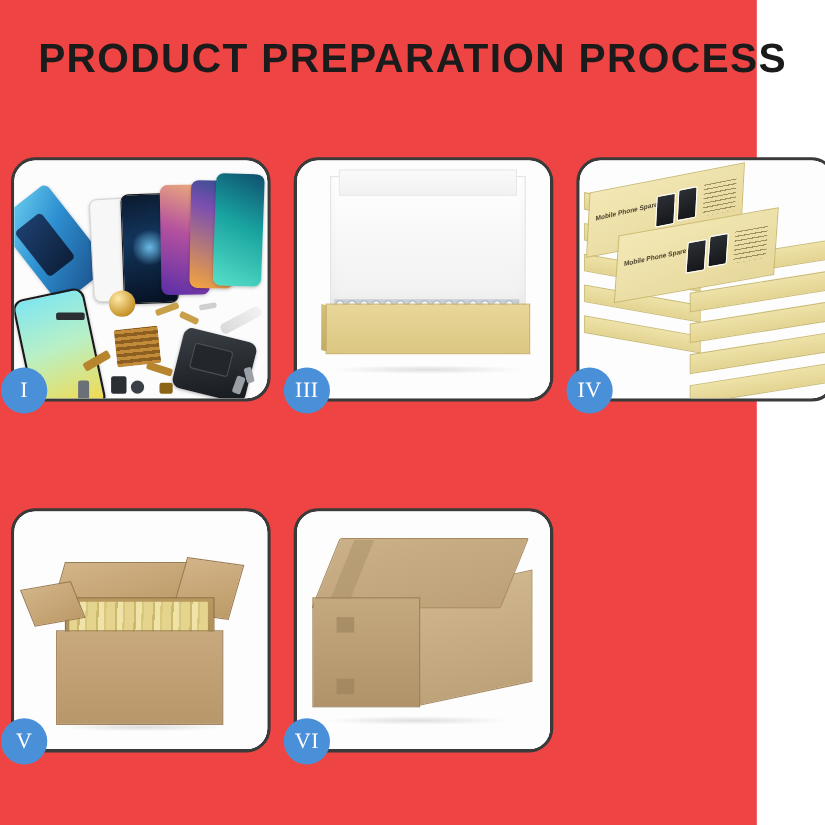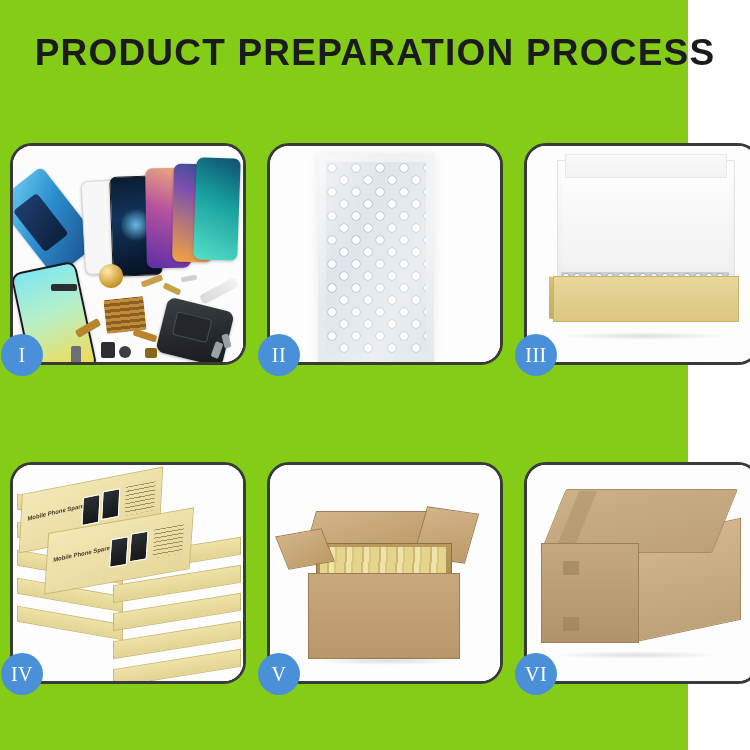--- a/index.html
+++ b/index.html
@@ -10,21 +10,21 @@
     width: 750px;
     height: 750px;
     background: #ffffff;
     font-family: "Liberation Sans", sans-serif;
     overflow: hidden;
   }
   .page {
     position: relative;
     width: 688px;
     height: 750px;
-    background: #84cc16;
+    background: #ef4444;
   }
 
   
   .header {
     position: absolute;
     left: 0;
     top: 0;
     width: 750px;
     text-align: center;
   }
@@ -413,31 +413,20 @@
           <div class="part p8"></div>
           <div class="part p9"></div>
           <div class="part p10"></div>
           <div class="part p11"></div>
           <div class="part p12"></div>
         </div>
       </div>
       <div class="badge">I</div>
     </div>
 
-    <div class="card">
-      <div class="card-clip">
-        <div class="scene-bubble">
-          <div class="bubble-sheet">
-            <div class="bubble-inner"></div>
-            <div class="bubble-sheen"></div>
-          </div>
-        </div>
-      </div>
-      <div class="badge">II</div>
-    </div>
 
     <div class="card">
       <div class="card-clip">
         <div class="scene-openbox">
           <div class="ob-lid"></div>
           <div class="ob-lid-top"></div>
           <div class="ob-fill"></div>
           <div class="ob-left-flap"></div>
           <div class="ob-right-flap"></div>
           <div class="ob-front"></div>

